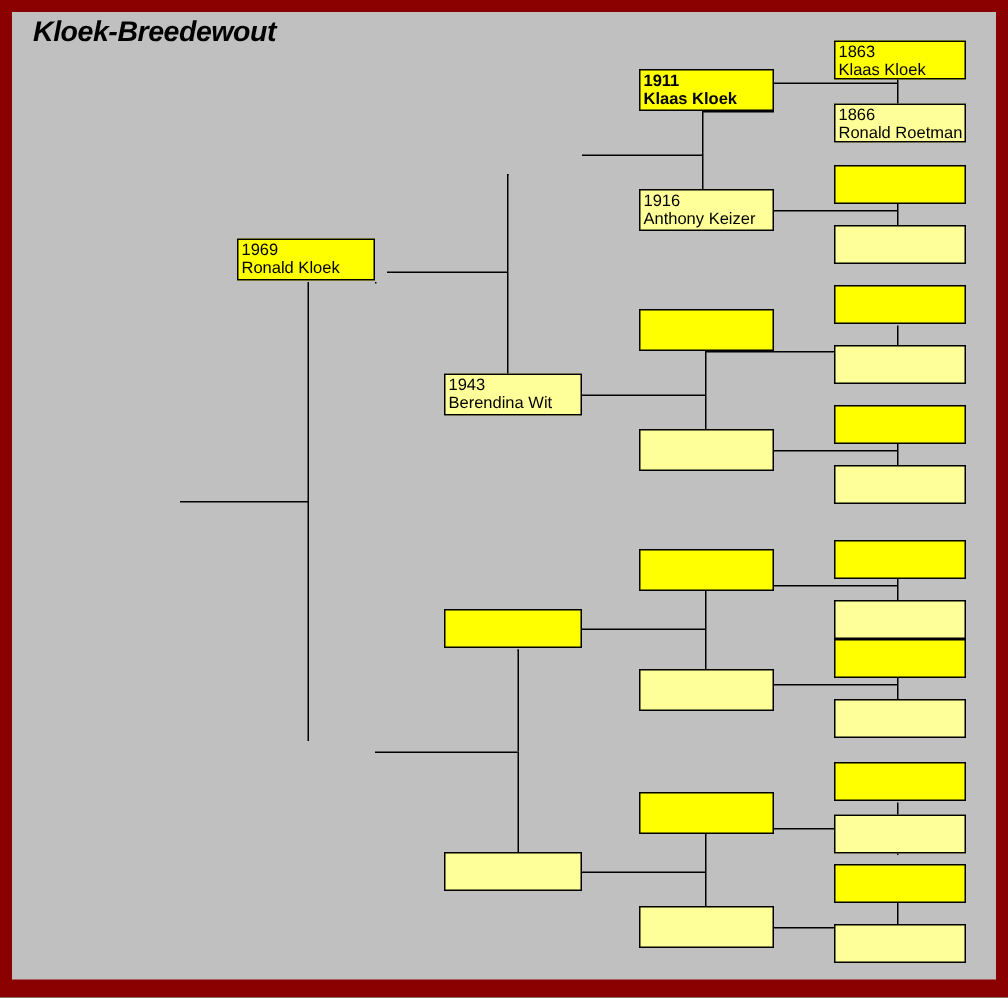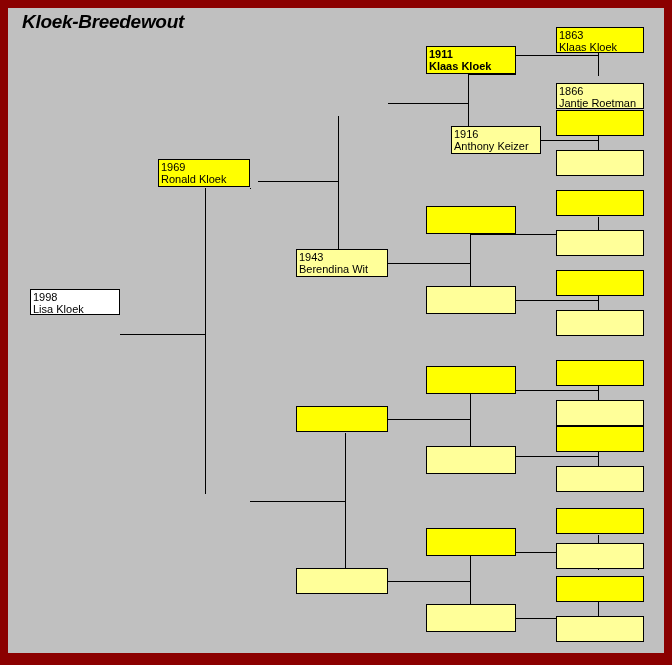--- a/index.html
+++ b/index.html
@@ -128,24 +128,20 @@
     <div class="line v" style="left:462px; top:544px; height:66px;"></div>
     <div class="line h" style="left:462px; top:544px; width:46px;"></div>
     <div class="line h" style="left:462px; top:610px; width:46px;"></div>
 
     <div class="line h" style="left:508px; top:544px; width:82px;"></div>
     <div class="line v" style="left:590px; top:527px; height:35px;"></div>
 
     <div class="line h" style="left:508px; top:610px; width:82px;"></div>
     <div class="line v" style="left:590px; top:593px; height:35px;"></div>
 
-    <div class="node child" style="left:22px; top:281px; width:90px; height:26px;">
-      <span class="yr">1998</span>
-      <span class="nm">Lisa Kloek</span>
-    </div>
 
     <div class="node male" style="left:150px; top:151px; width:92px; height:28px;">
       <span class="yr">1969</span>
       <span class="nm">Ronald Kloek</span>
     </div>
 
     <div class="node female" style="left:288px; top:241px; width:92px; height:28px;">
       <span class="yr">1943</span>
       <span class="nm">Berendina Wit</span>
     </div>
@@ -155,21 +151,21 @@
     </div>
     <div class="node female" style="left:288px; top:560px; width:92px; height:26px;">
       <span class="yr"></span>
       <span class="nm"></span>
     </div>
 
     <div class="node male" style="left:418px; top:38px; width:90px; height:28px;font-weight:bold;">
       <span class="yr">1911</span>
       <span class="nm">Klaas Kloek</span>
     </div>
-    <div class="node female" style="left:418px; top:118px; width:90px; height:28px;margin-left:25px;">
+    <div class="node female" style="left:418px; top:118px; width:90px; height:28px;">
       <span class="yr">1916</span>
       <span class="nm">Anthony Keizer</span>
     </div>
     <div class="node male" style="left:418px; top:198px; width:90px; height:28px;">
       <span class="yr"></span>
       <span class="nm"></span>
     </div>
     <div class="node female" style="left:418px; top:278px; width:90px; height:28px;">
       <span class="yr"></span>
       <span class="nm"></span>
@@ -188,23 +184,23 @@
     </div>
     <div class="node female" style="left:418px; top:596px; width:90px; height:28px;">
       <span class="yr"></span>
       <span class="nm"></span>
     </div>
 
     <div class="node male" style="left:548px; top:19px; width:88px; height:26px;">
       <span class="yr">1863</span>
       <span class="nm">Klaas Kloek</span>
     </div>
-    <div class="node female" style="left:548px; top:75px; width:88px; height:26px;text-align:center;">
+    <div class="node female" style="left:548px; top:61px; width:88px; height:26px;text-align:center;">
       <span class="yr">1866</span>
-      <span class="nm">Jantje Roetman</span>
+      <span class="nm">Ronald Roetman</span>
     </div>
 
     <div class="node male" style="left:548px; top:102px; width:88px; height:26px;">
       <span class="yr"></span>
       <span class="nm"></span>
     </div>
     <div class="node female" style="left:548px; top:142px; width:88px; height:26px;">
       <span class="yr"></span>
       <span class="nm"></span>
     </div>

